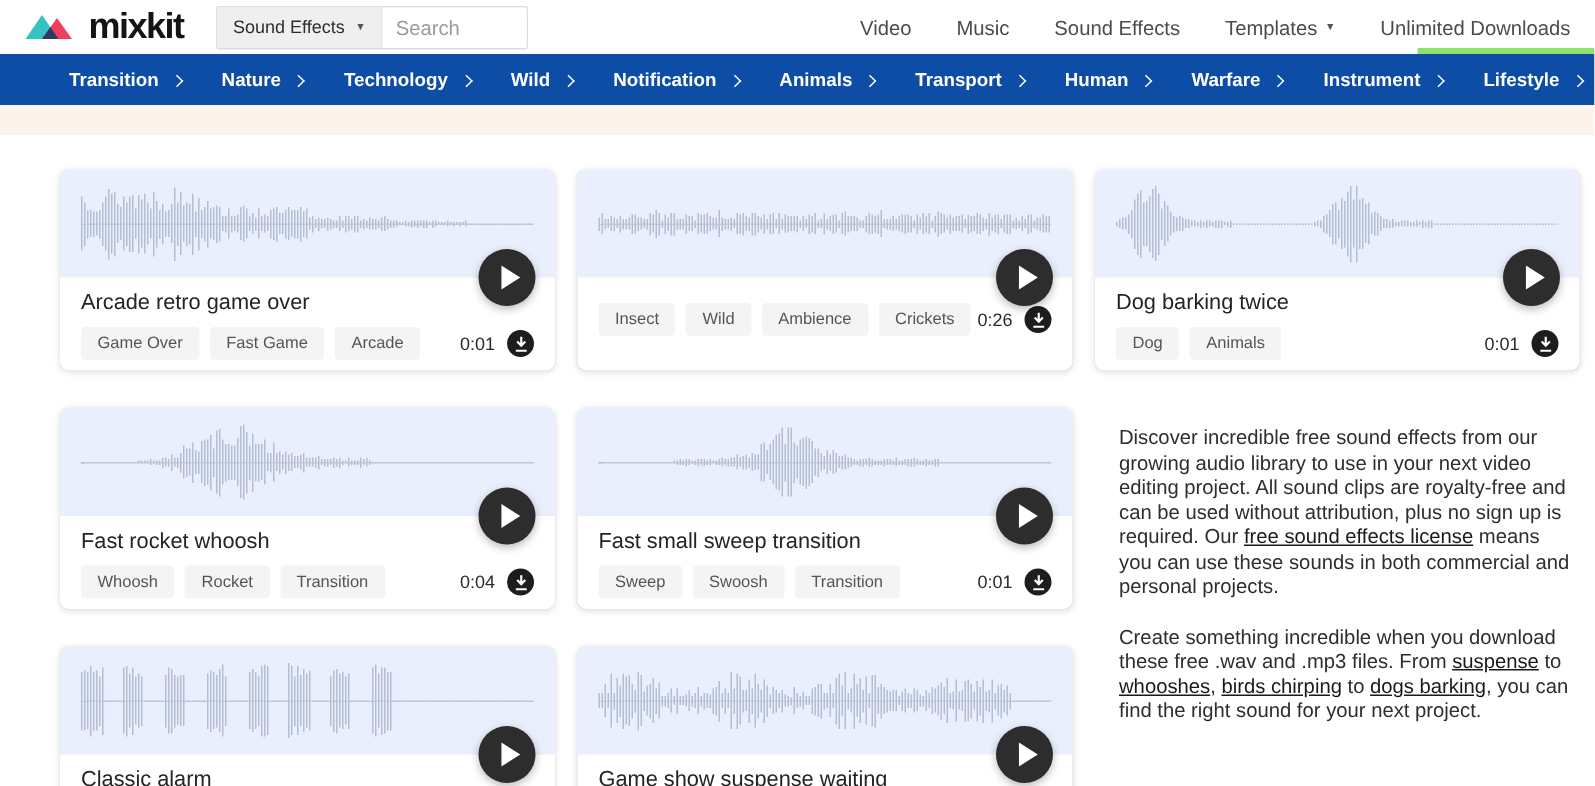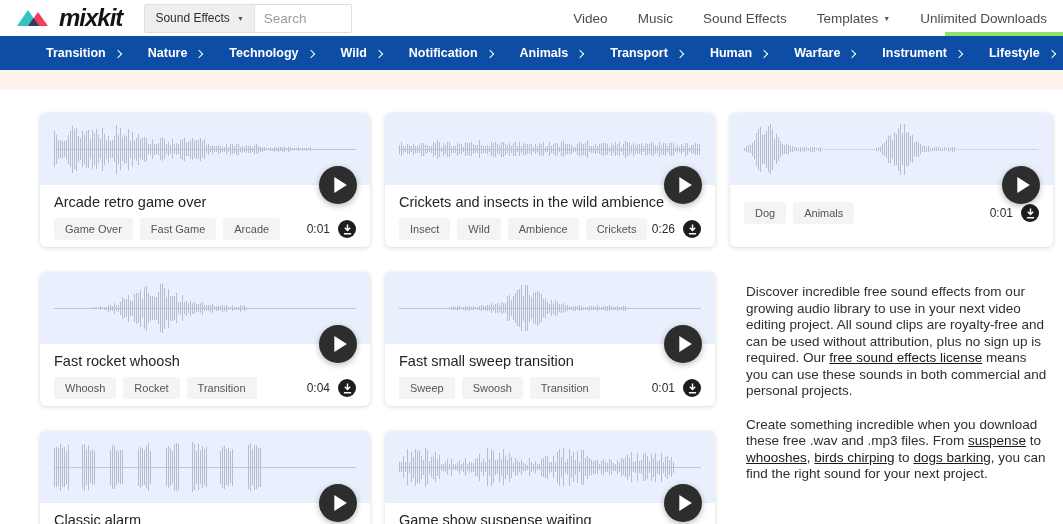--- a/index.html
+++ b/index.html
@@ -3,21 +3,21 @@
 <meta charset="utf-8">
 <style>
   * { margin:0; padding:0; box-sizing:border-box; }
   html,body { width:1063px; height:524px; overflow:hidden; background:#fff;
     font-family:"Liberation Sans", sans-serif; }
 
   
   .header { position:relative; height:36px; background:#fff; display:flex;
     align-items:center; padding:0 10px 0 15px; }
   .logo { display:flex; align-items:center; gap:4px; cursor:pointer; }
-  .logo-text { font-size:24px; font-weight:bold; color:#141414; letter-spacing:-1px;font-style:italic; }
+  .logo-text { font-size:24px; font-weight:bold; color:#141414; letter-spacing:-1px; }
   .searchbar { margin-left:22px; display:flex; height:29px; width:208px;
     border:1px solid #dedede; border-radius:2px; overflow:hidden; }
   .cat-dd { background:#efefef; display:flex; align-items:center; gap:7px;
     padding:0 10px; font-size:12px; color:#2e2e2e; border-right:1px solid #e2e2e2;
     cursor:pointer; white-space:nowrap; }
   .cat-dd .caret, .nav-link .caret { font-size:7px; color:#555; }
   .search-seg { flex:1; background:#fff; display:flex; align-items:center; padding:0 9px; }
   .search-seg input { border:none; outline:none; flex:1; font-size:13.5px;
     color:#333; font-family:inherit; min-width:0; }
   .search-seg input::placeholder { color:#9b9b9b; }
@@ -517,21 +517,20 @@
         <div class="wbar" style="height: 12px;"></div>
         <div class="wbar" style="height: 11px;"></div>
         <div class="wbar" style="height: 11px;"></div>
       </div>
     <button class="play">
         <svg width="14" height="16" viewBox="0 0 12 14">
           <path d="M1 0l11 7-11 7z" fill="#fff"></path>
         </svg>
       </button>
     <div class="info">
-      <div class="title">Crickets and insects in the wild ambience</div>
       <div class="meta">
         <div class="tags">
 
         <span class="tag">Insect</span>
             <span class="tag">Wild</span>
             <span class="tag">Ambience</span>
             <span class="tag">Crickets</span>
           </div>
         <span class="dur">0:26</span>
         <button class="dl">
@@ -693,20 +692,21 @@
         <div class="wbar" style="height: 1px;"></div>
         <div class="wbar" style="height: 1px;"></div>
         <div class="wbar" style="height: 1px;"></div>
       </div>
     <button class="play">
         <svg width="14" height="16" viewBox="0 0 12 14">
           <path d="M1 0l11 7-11 7z" fill="#fff"></path>
         </svg>
       </button>
     <div class="info">
+      <div class="title">Dog barking twice</div>
       <div class="meta">
         <div class="tags">
 
         <span class="tag">Dog</span>
             <span class="tag">Animals</span>
           </div>
         <span class="dur">0:01</span>
         <button class="dl">
             <svg width="9" height="11" viewBox="0 0 10 12" fill="none" stroke="#fff" stroke-width="1.6">
               <path d="M5 0.5v6M2 4l3 3 3-3M1 10.8h8"></path>

